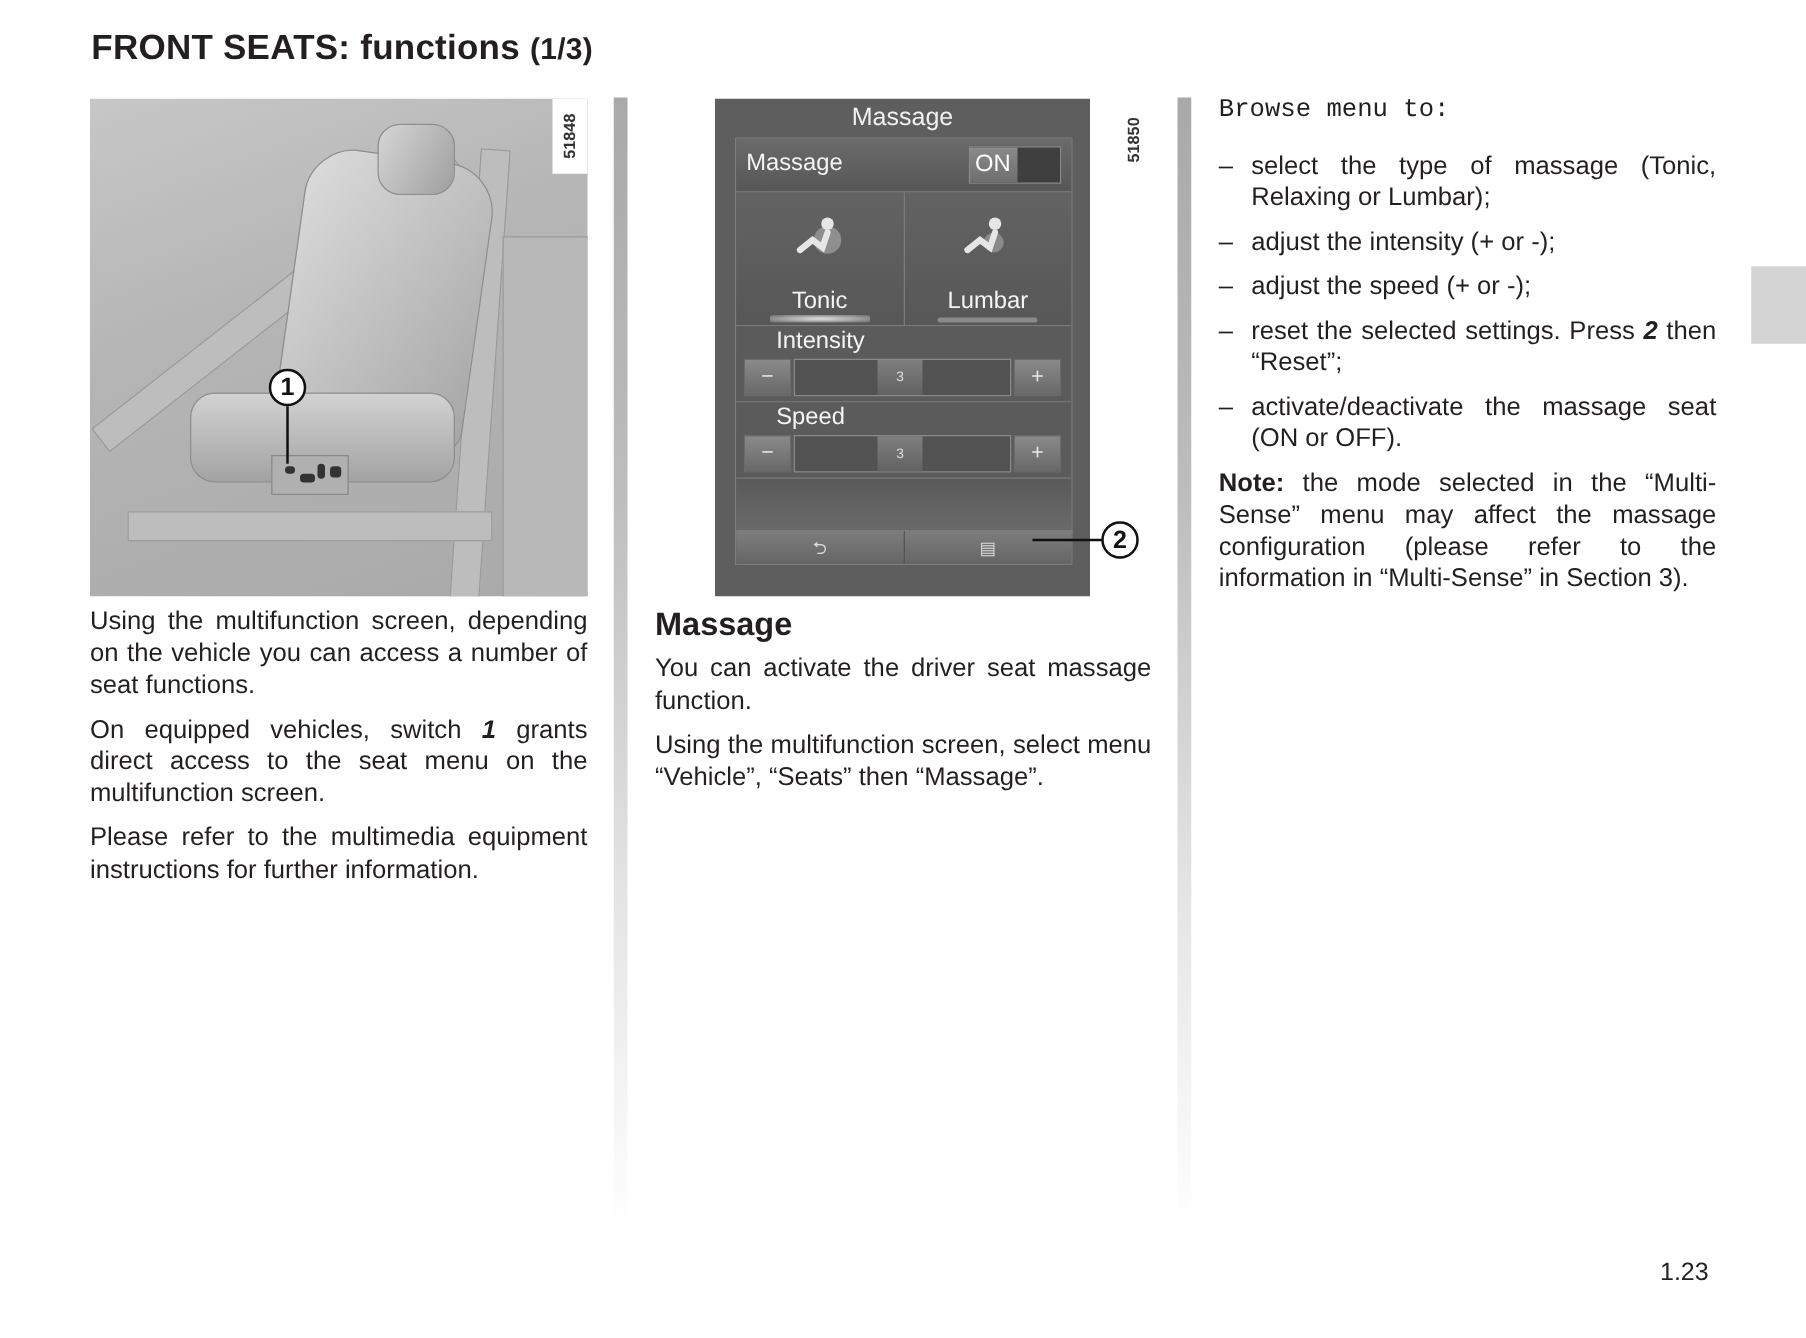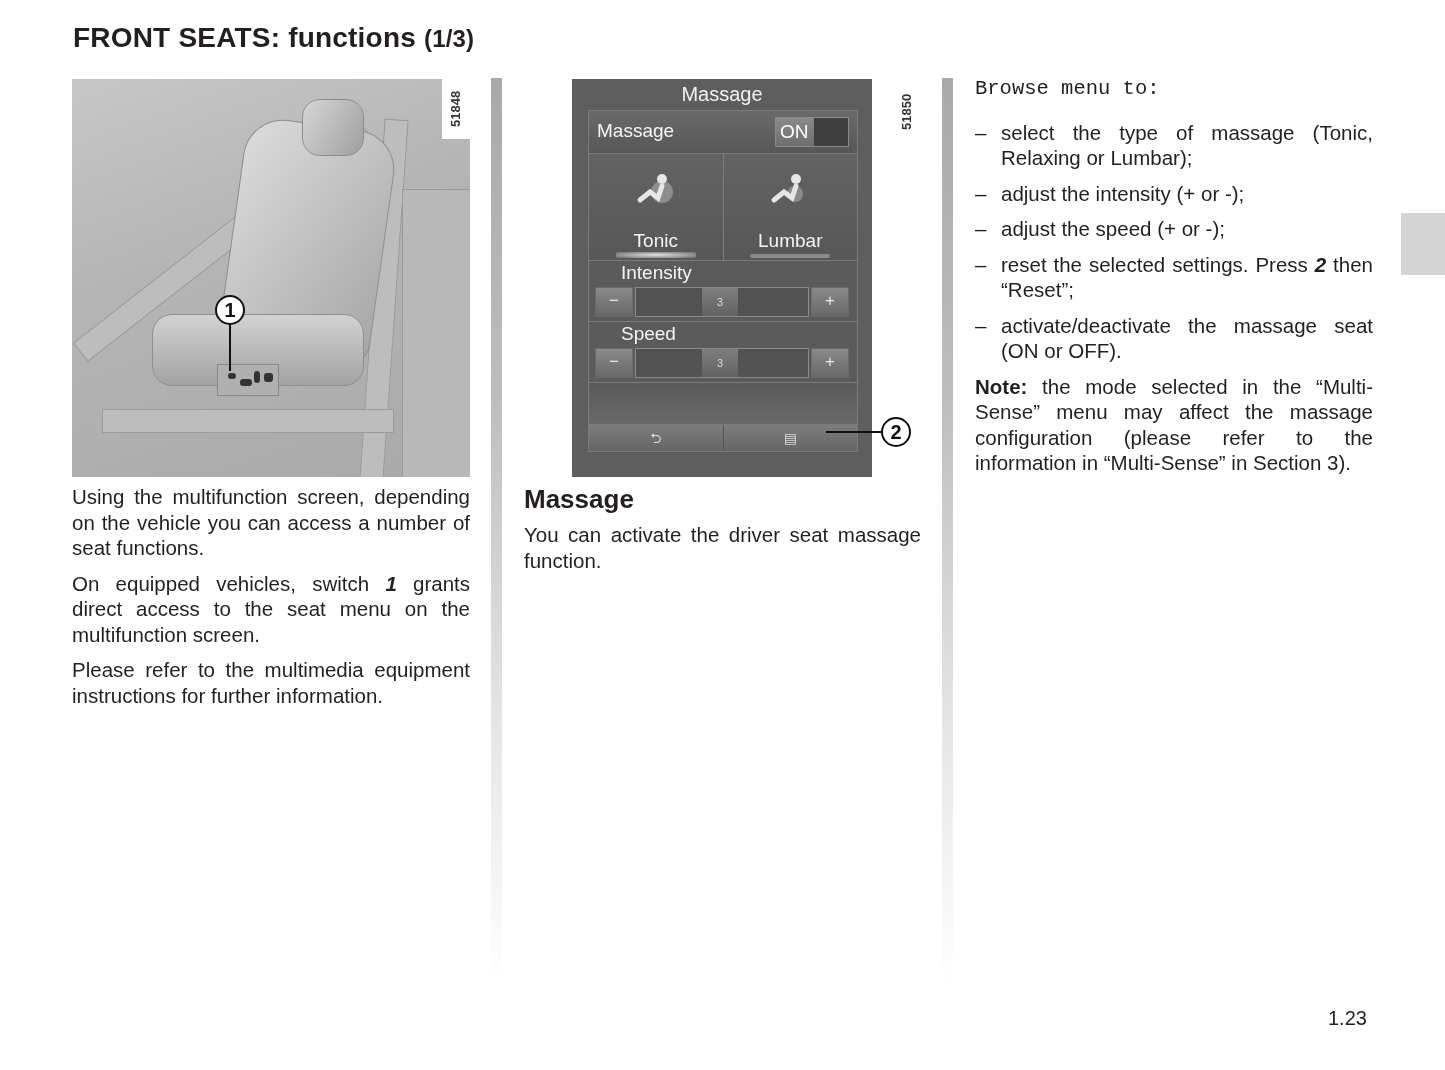--- a/index.html
+++ b/index.html
@@ -177,20 +177,21 @@
 
 <div class="col1 text">
   <p>Using the multifunction screen, depending on the vehicle you can access a number of seat functions.</p>
   <p><span>On equipped vehicles, switch </span><b><i>1</i></b><span> grants direct access to the seat menu on the multifunction screen.</span></p>
   <p>Please refer to the multimedia equipment instructions for further information.</p>
 </div>
 
 <div class="col2 text">
   <div class="h2">Massage</div>
   <p>You can activate the driver seat massage function.</p>
+  <p>Using the multifunction screen, select menu “Vehicle”, “Seats” then “Massage”.</p>
 </div>
 
 <div class="col3 text">
   <p style="margin-bottom:10px;font-family:Liberation Mono, monospace;">Browse menu to:</p>
   <ul class="dash-list">
     <li>select the type of massage (Tonic, Relaxing or Lumbar);</li>
     <li>adjust the intensity (+ or -);</li>
     <li>adjust the speed (+ or -);</li>
     <li><span>reset the selected settings. Press </span><b><i>2</i></b><span> then “Reset”;</span></li>
     <li>activate/deactivate the massage seat (ON or OFF).</li>

